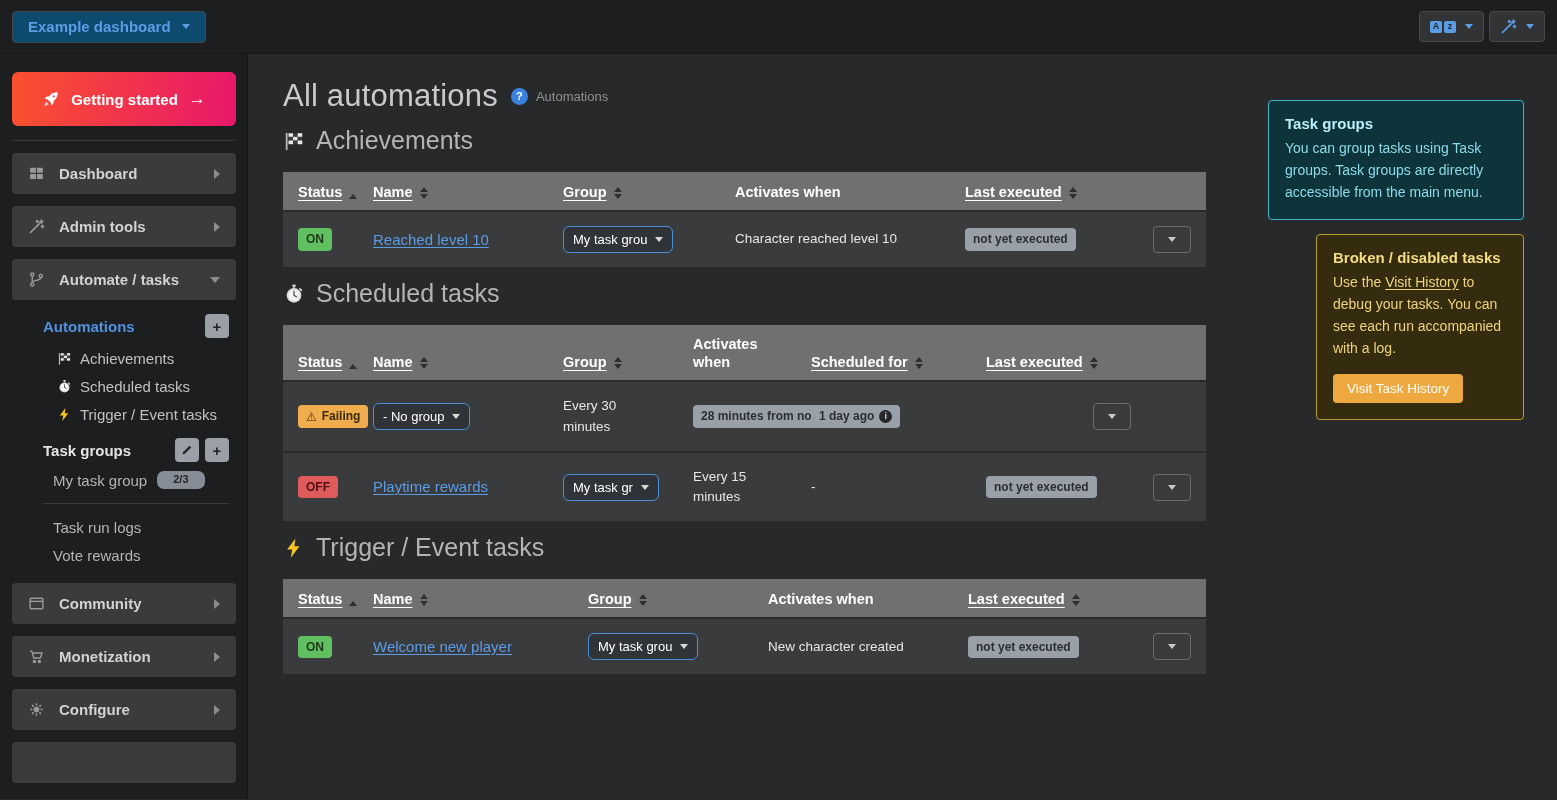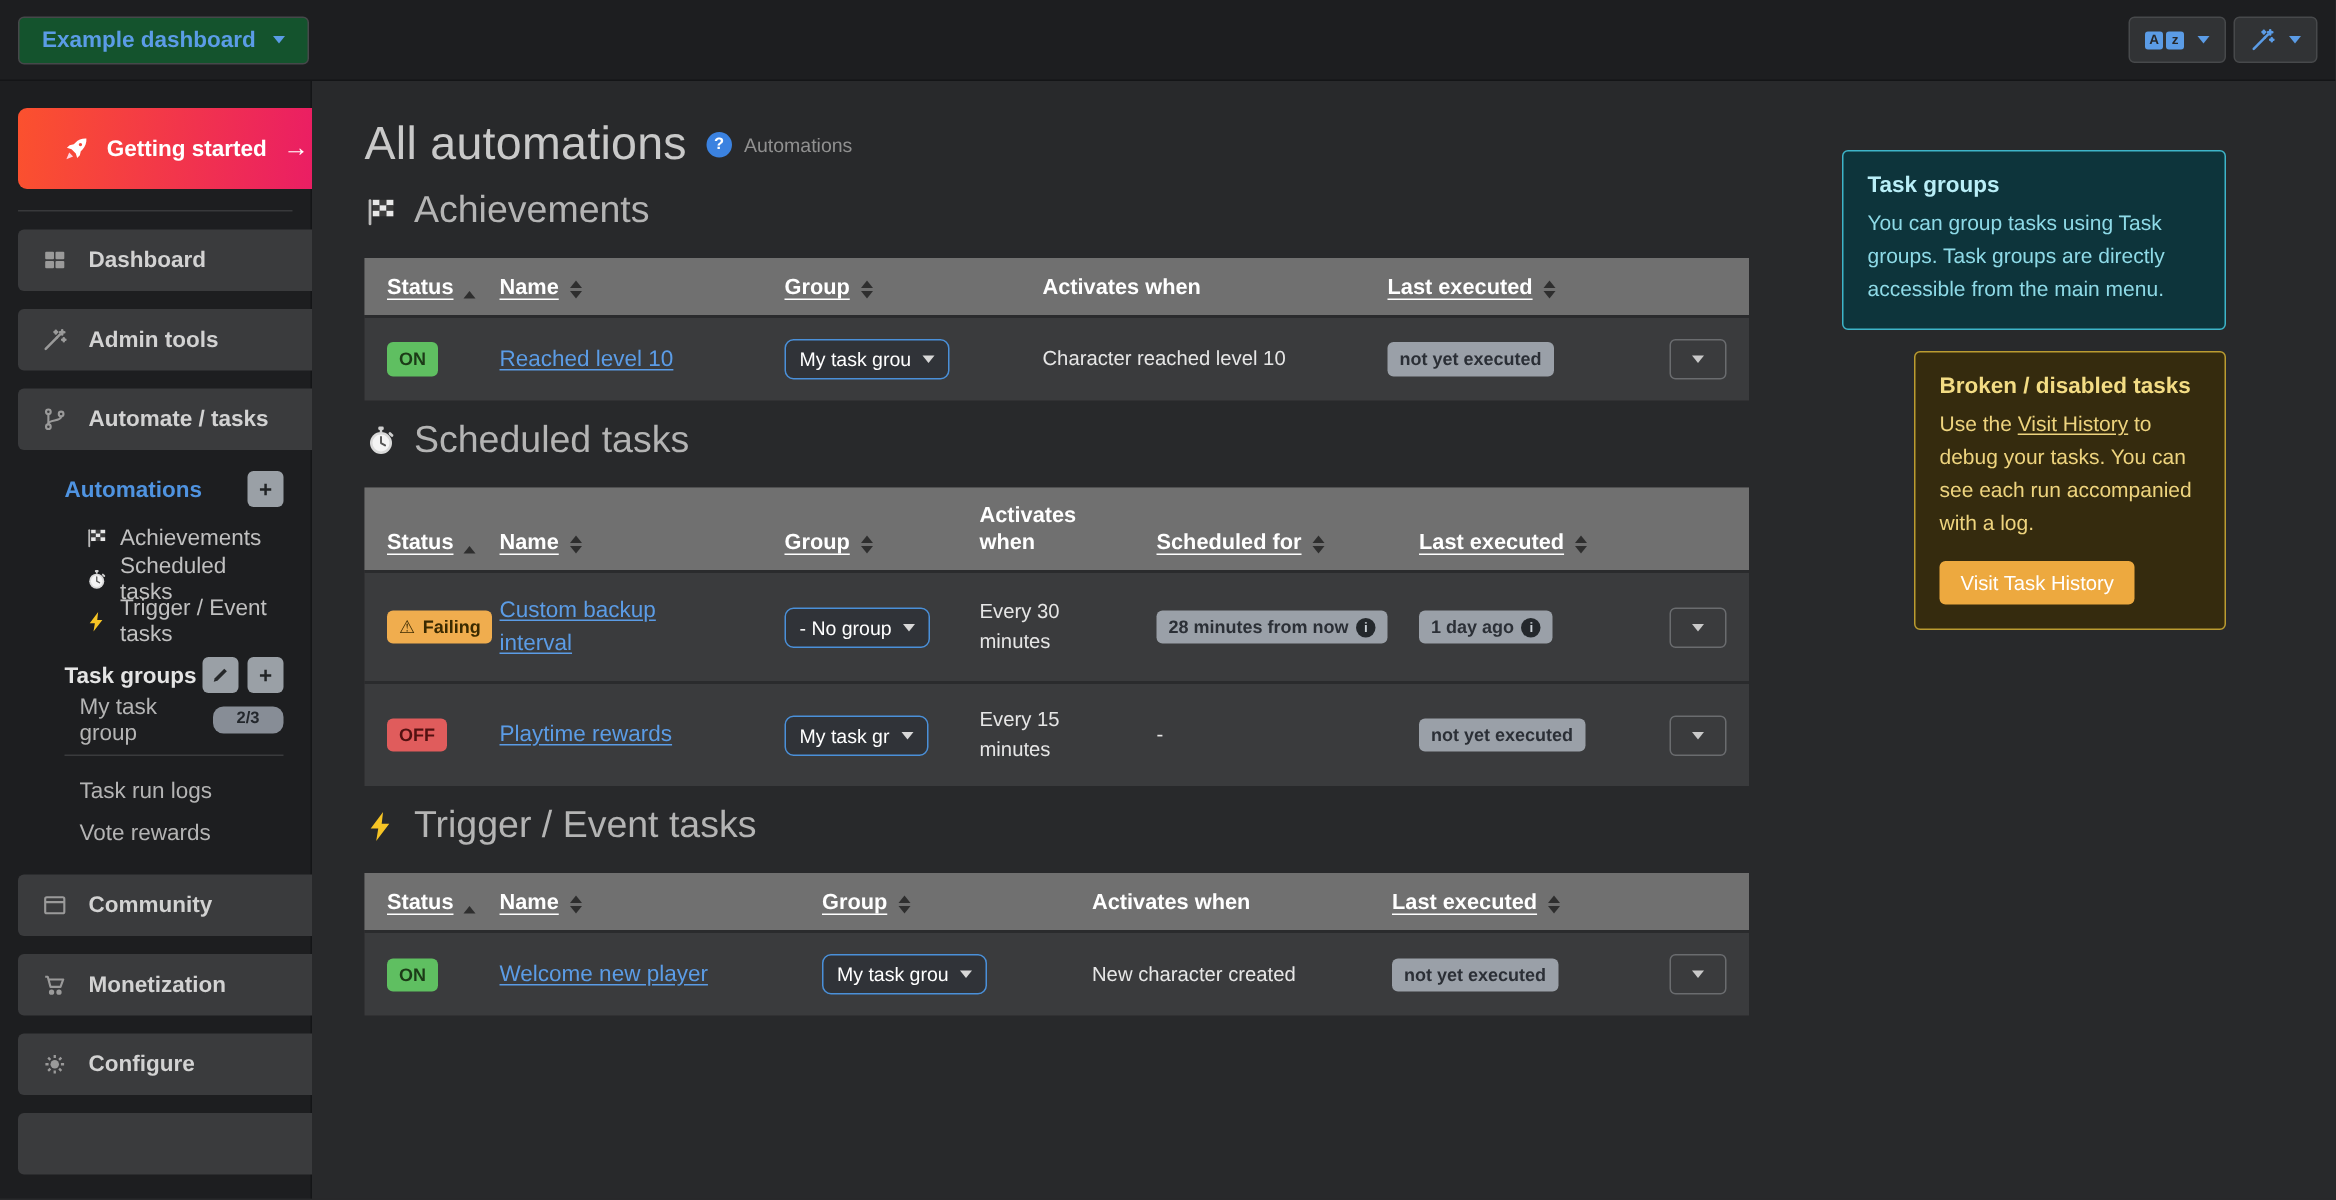--- a/index.html
+++ b/index.html
@@ -3,37 +3,37 @@
 <meta charset="utf-8">
 <style>
   html,body{margin:0;padding:0;width:1557px;height:800px;overflow:hidden;background:#28292b;
     font-family:"Liberation Sans","DejaVu Sans",sans-serif;-webkit-font-smoothing:antialiased;}
   *{box-sizing:border-box;font-family:inherit;}
   button{cursor:pointer;}
   a{cursor:pointer;}
 
   
   .topbar{height:54px;background:#1d1e20;border-bottom:1px solid #141517;display:flex;align-items:center;padding:0 12px;}
-  .tb-btn{background:#14532d;border:1px solid #46484a;border-radius:4px;color:#5b9ce6;font-size:15px;font-weight:600;
+  .tb-btn{background:#0c4a6e;border:1px solid #46484a;border-radius:4px;color:#5b9ce6;font-size:15px;font-weight:600;
     padding:6px 15px;display:inline-flex;align-items:center;gap:11px;height:32px;}
   .tb-right{margin-left:auto;display:flex;gap:5px;}
   .tb-icon-btn{background:#313335;border:1px solid #47494b;border-radius:4px;height:31px;padding:0 10px;
     display:inline-flex;align-items:center;gap:9px;color:#5b9ce6;}
   .lang-wrap{display:inline-flex;gap:2px;}
   .lang-sq{width:12px;height:12px;border-radius:2px;background:#5b9ce6;color:#26282a;font-size:9px;font-weight:700;
     display:grid;place-items:center;line-height:1;}
 
   
   .caret-down{width:0;height:0;border-left:4px solid transparent;border-right:4px solid transparent;border-top:5px solid currentColor;display:inline-block;}
   .caret-right{width:0;height:0;border-top:5px solid transparent;border-bottom:5px solid transparent;border-left:6px solid #8d8d8d;display:inline-block;}
   .caret-down-gray{width:0;height:0;border-left:5px solid transparent;border-right:5px solid transparent;border-top:6px solid #8d8d8d;display:inline-block;}
 
   
   .app{display:flex;height:745px;}
-  .sidebar{width:208px;flex:none;background:#1d1e20;border-right:1px solid #141517;}
+  .sidebar{width:248px;flex:none;background:#1d1e20;border-right:1px solid #141517;}
   .main{flex:1;background:#28292b;padding:24px 0 0 35px;overflow:hidden;}
   .content-cols{display:flex;}
   .tables-col{width:923px;flex:none;}
   .aside-col{width:256px;flex:none;margin-left:62px;}
 
   
   .getting-started{display:flex;align-items:center;justify-content:center;gap:11px;width:224px;height:54px;margin:18px 12px 0;
     border:none;border-radius:6px;background:linear-gradient(95deg,#fb512e,#e8176b);color:#fff;font-weight:700;font-size:15px;}
   .gs-arrow{font-size:17px;font-weight:700;}
   .side-divider{border:none;border-top:1px solid #38393b;margin:14px 12px 0;}
@@ -454,23 +454,20 @@
                   </div>
                   <div class="th"></div>
                 </div>
                 <div class="trow g-sch">
                   <div class="td">
                     <span class="badge failing">
                       <span class="warn-ico">⚠</span>
                       <span>Failing</span>
                     </span>
                   </div>
-                  <div class="td td-name">
-                    <a class="tlink">Custom backup interval</a>
-                  </div>
                   <div class="td">
                     <div class="fselect">
                       <span>- No group</span>
                       <span class="fs-caret"></span>
                     </div>
                   </div>
                   <div class="td td-activates">
                     <span class="cell-text">Every 30 minutes</span>
                   </div>
                   <div class="td">

